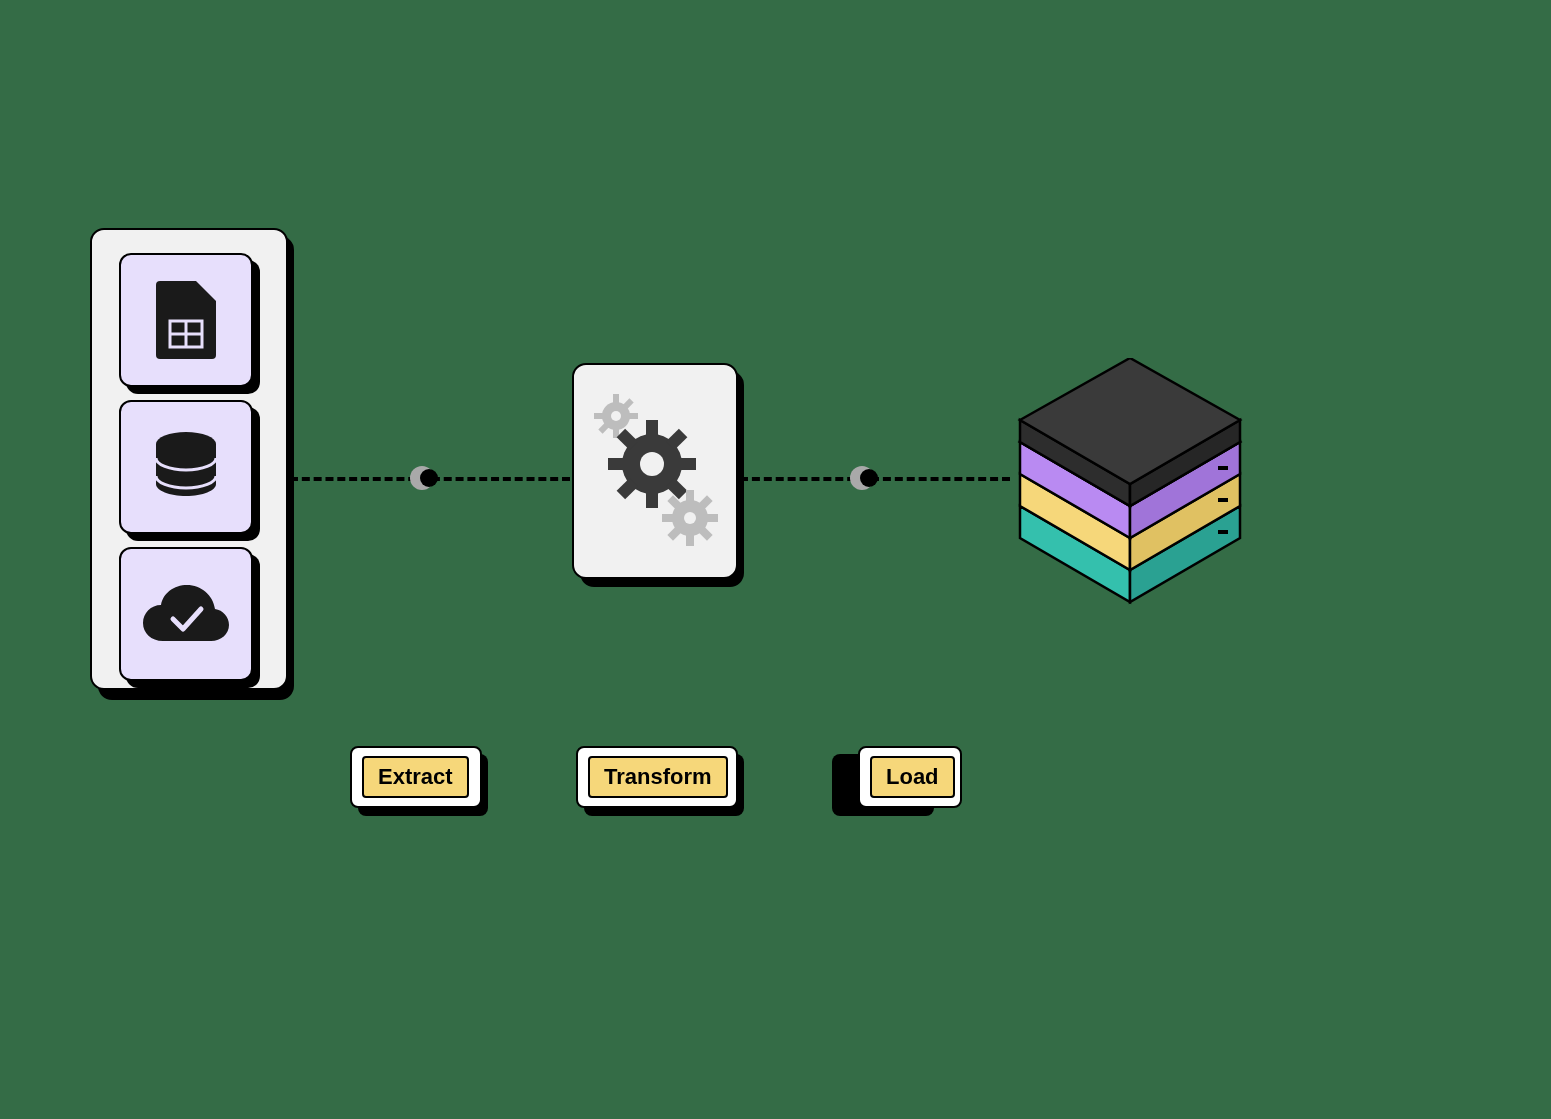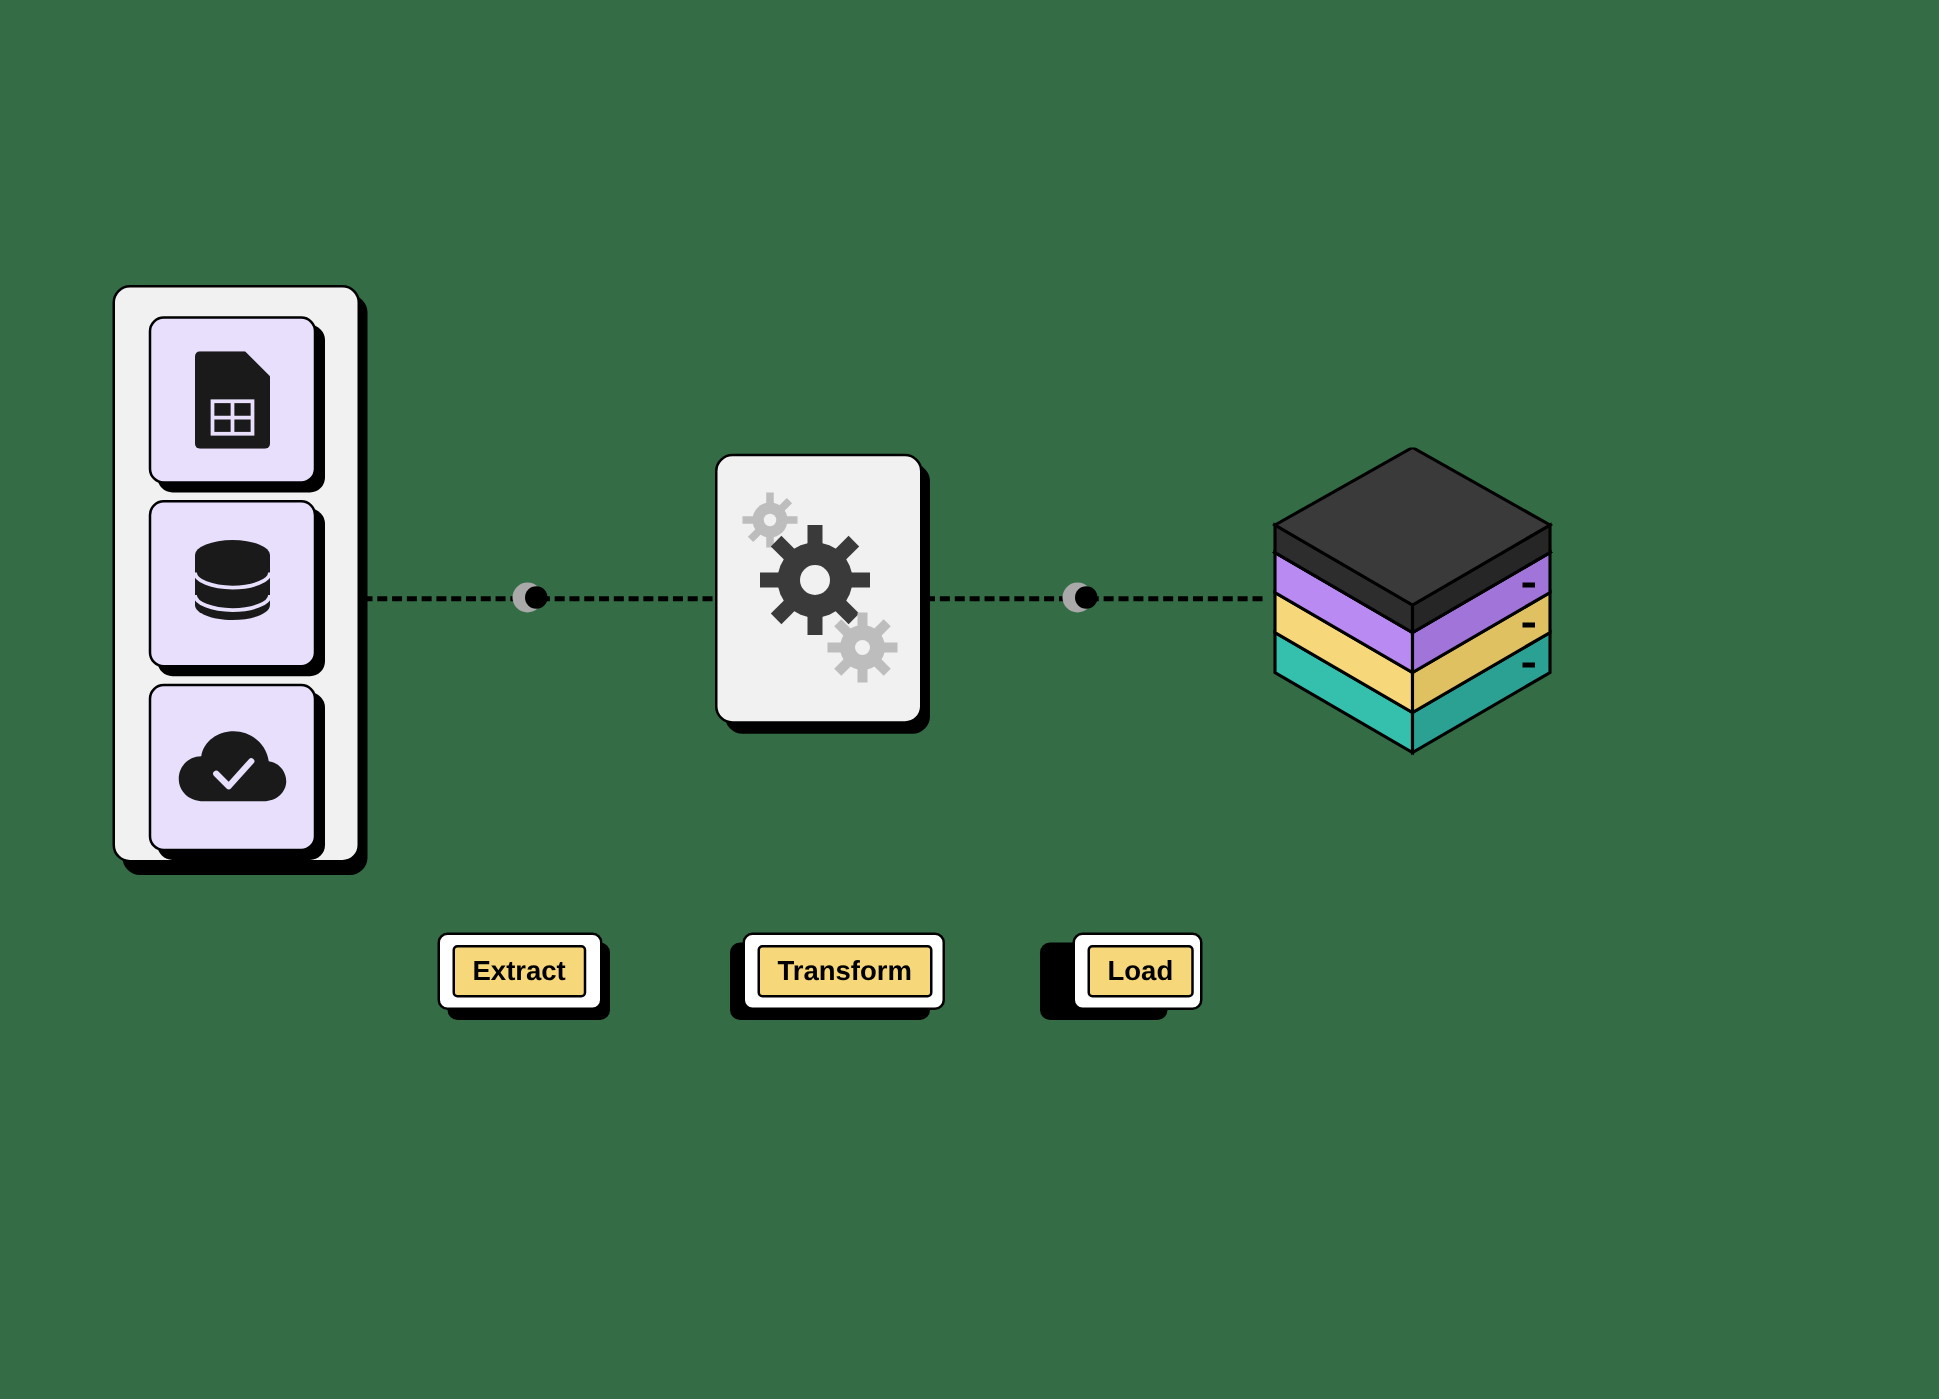--- a/index.html
+++ b/index.html
@@ -214,20 +214,20 @@
     <polygon points="20,62 130,0 240,62 130,126" fill="#3a3a3a" stroke="#000" stroke-width="2.5"></polygon>
   </g>
 </svg>
 
 <div class="label-shadow" style="left:358px; top:754px; width:130px; height:62px;"></div>
 <div class="label-box" style="left:350px; top:746px; width:132px; height:62px;">
   <div class="label-inner">Extract</div>
 </div>
 
 <div class="label-shadow" style="left:584px; top:754px; width:160px; height:62px;"></div>
-<div class="label-box" style="left:594px; top:746px; width:162px; height:62px;">
+<div class="label-box" style="left:576px; top:746px; width:162px; height:62px;">
   <div class="label-inner">Transform</div>
 </div>
 
 <div class="label-shadow" style="left:832px; top:754px; width:102px; height:62px;"></div>
 <div class="label-box" style="left:858px; top:746px; width:104px; height:62px;">
   <div class="label-inner">Load</div>
 </div>
 
 </body></html>

